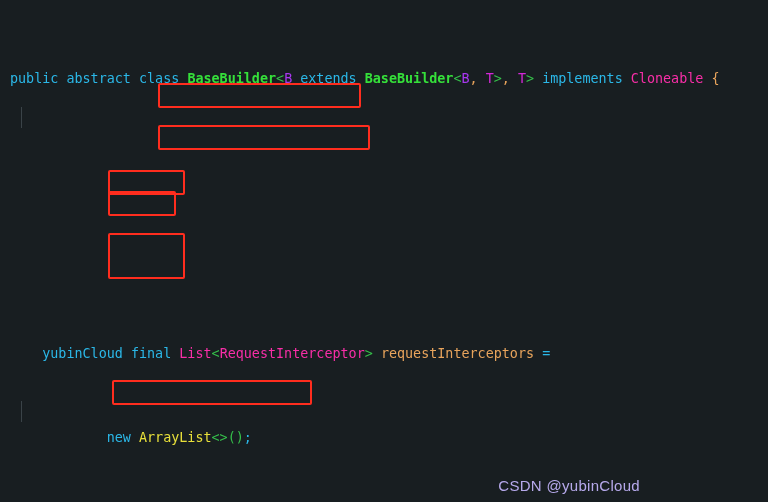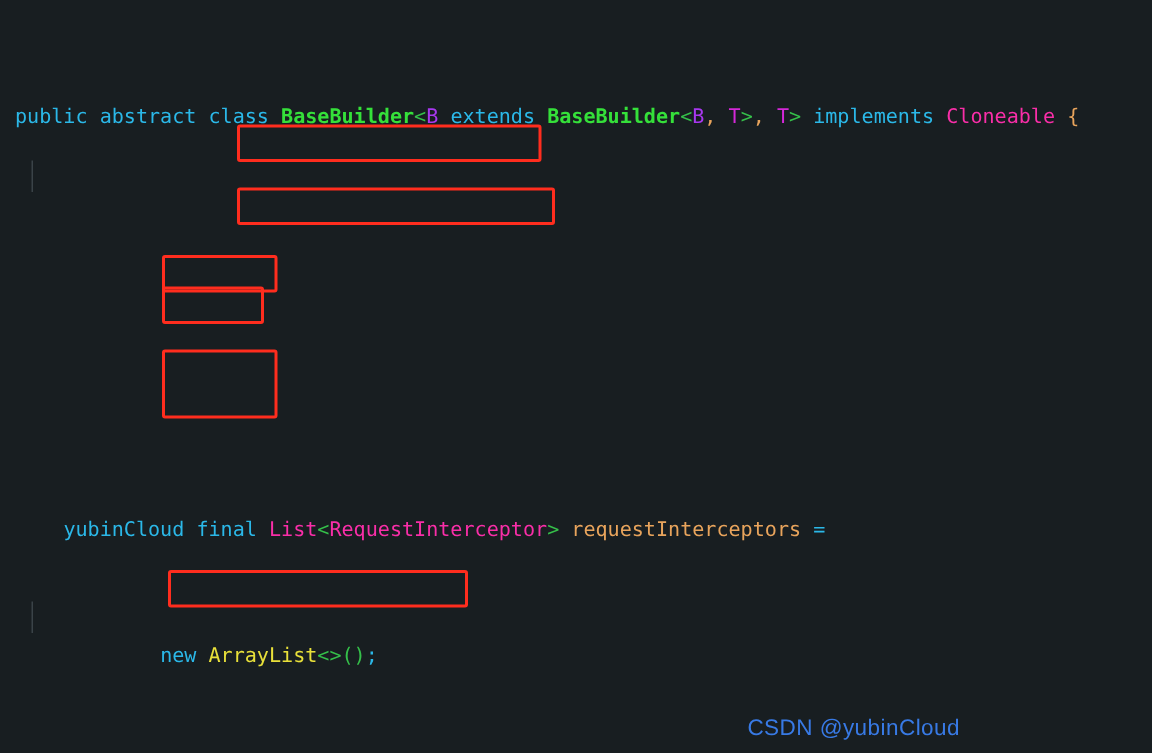--- a/index.html
+++ b/index.html
@@ -60,21 +60,21 @@
     position: absolute;
     border: 2.5px solid #ff2d1e;
     border-radius: 2px;
     box-sizing: border-box;
     pointer-events: none;
   }
   .watermark {
     position: absolute;
     right: 12px;
     bottom: 8px;
-    color: #3b82f6;
+    color: #c4b5fd;
     font-family: "Liberation Sans", sans-serif;
     font-size: 15px;
     opacity: 0.92;
     letter-spacing: 0.3px;
   }
 </style>
 </head>
 <body>
 
 <div id="editor">

